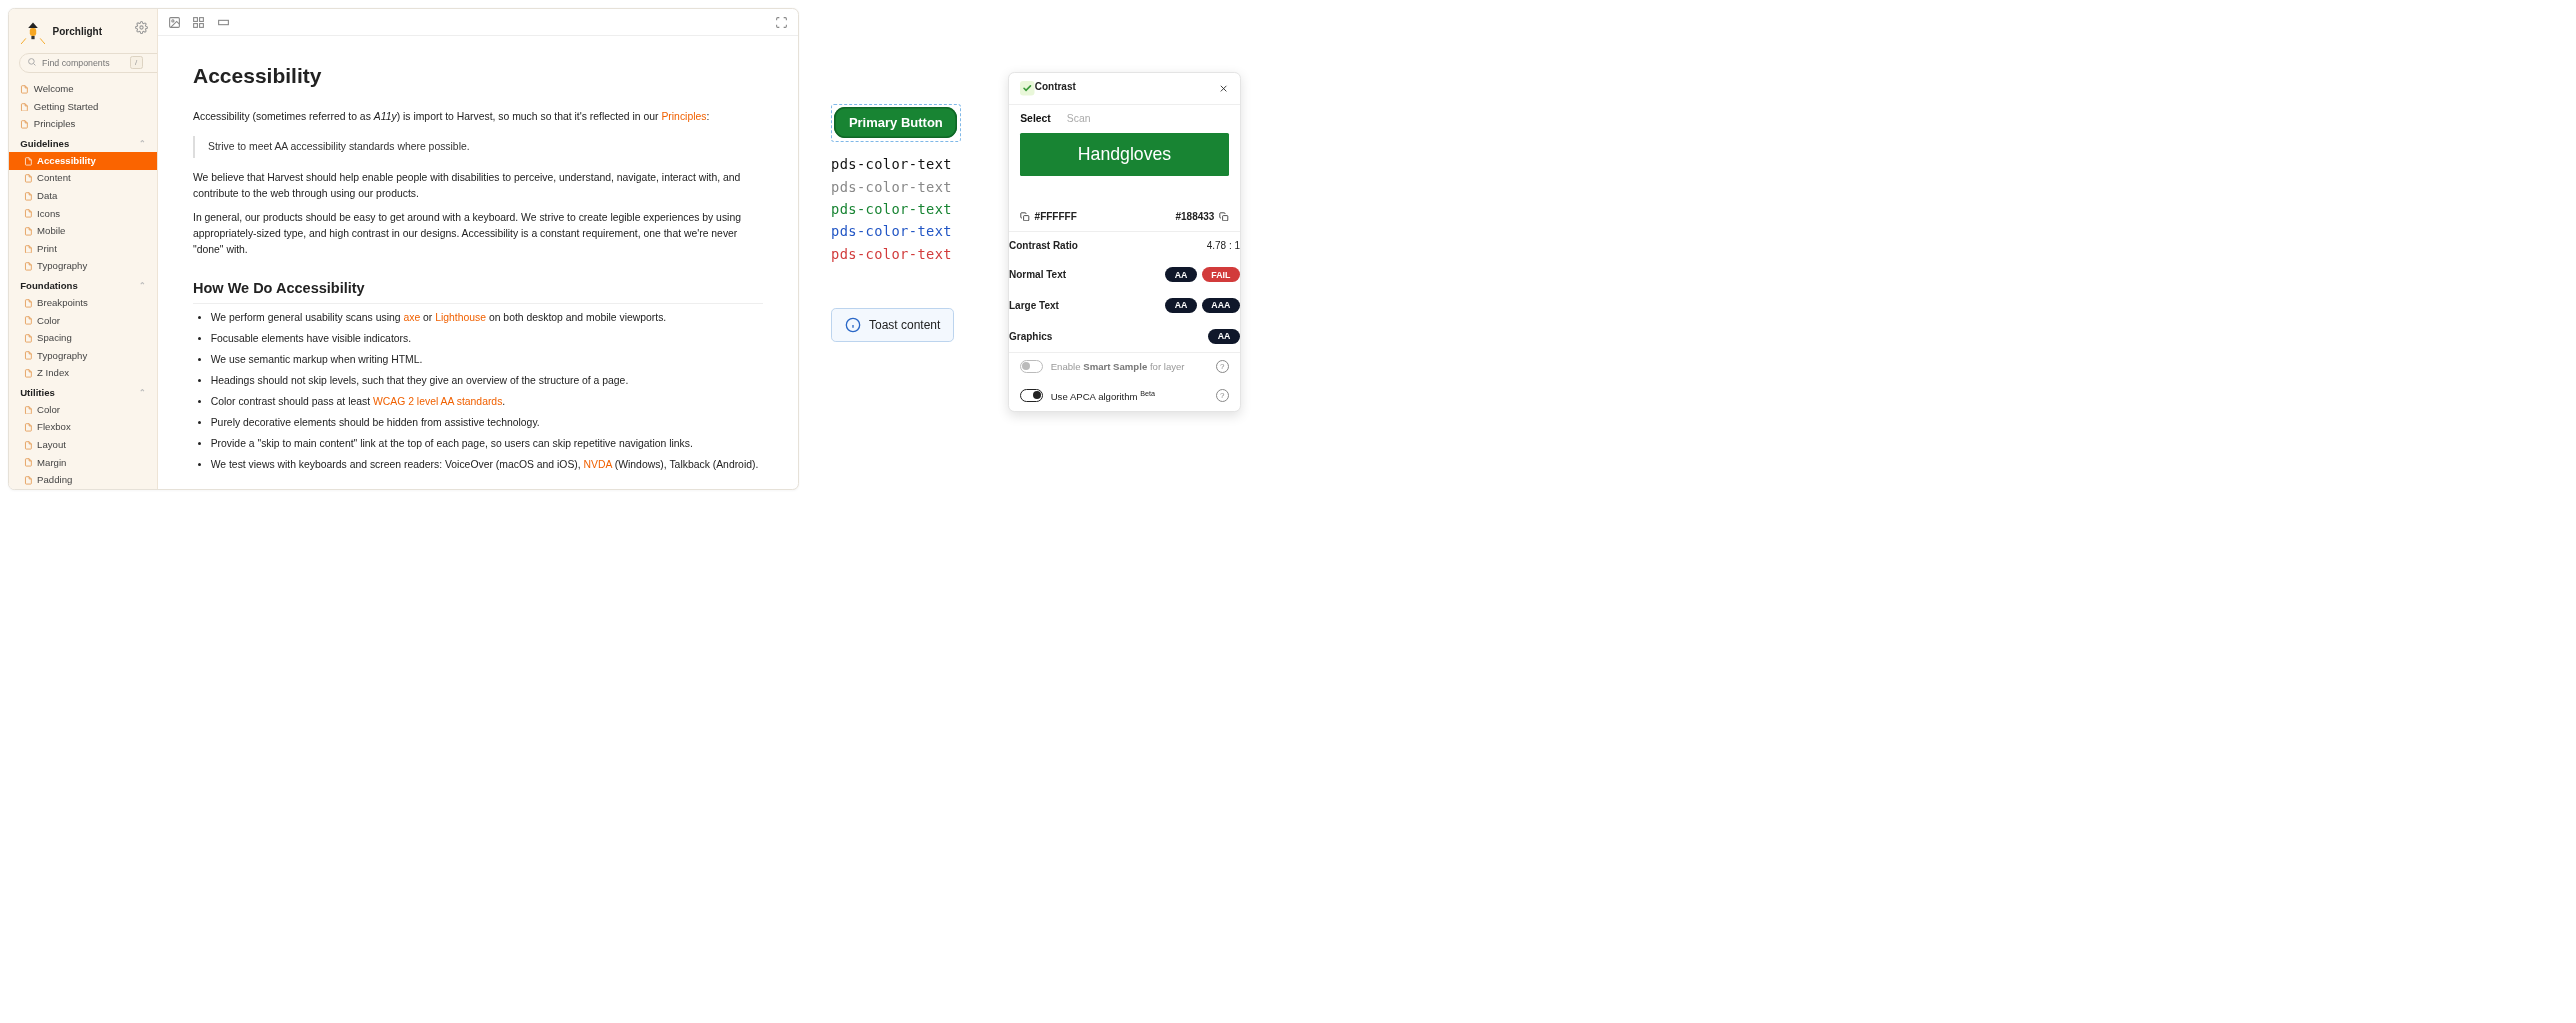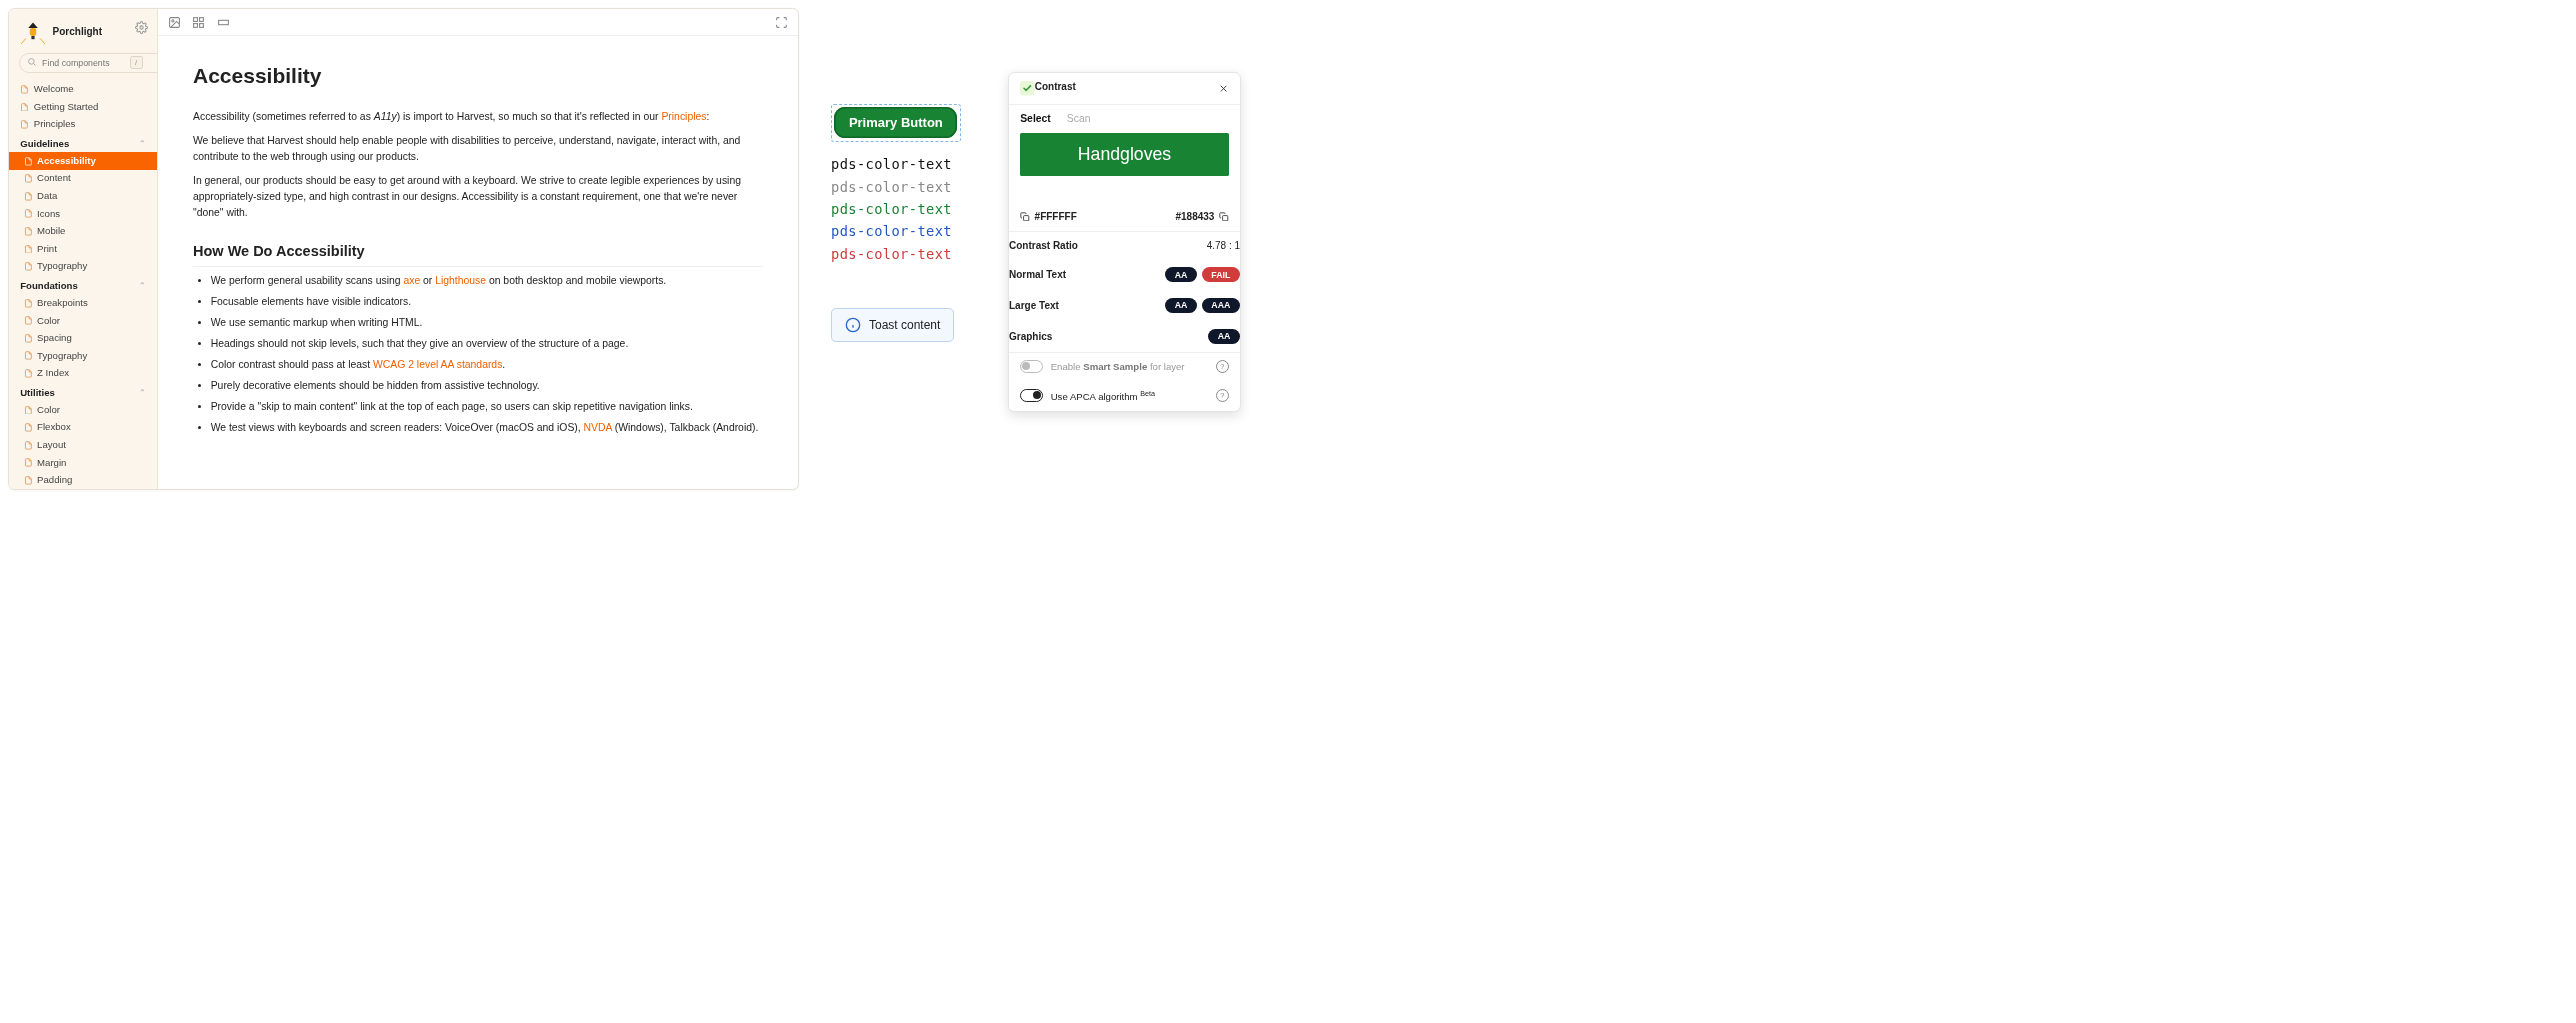--- a/index.html
+++ b/index.html
@@ -532,20 +532,21 @@
       </button>
     </div>
 
     <div class="content">
       <h1>Accessibility</h1>
 
       <p>
         <span>Accessibility (sometimes referred to as </span><em>A11y</em><span>) is import to Harvest, so much so that it's reflected in our </span><a href="#">Principles</a><span>:</span>
       </p>
 
+      <div class="blockquote">Strive to meet AA accessibility standards where possible.</div>
 
       <p>We believe that Harvest should help enable people with disabilities to perceive, understand, navigate, interact with, and contribute to the web through using our products.</p>
       <p>In general, our products should be easy to get around with a keyboard. We strive to create legible experiences by using appropriately-sized type, and high contrast in our designs. Accessibility is a constant requirement, one that we're never "done" with.</p>
 
       <h2>How We Do Accessibility</h2>
       <ul id="how-list">
           <li><span>We perform general usability scans using </span><a href="#">axe</a><span> or </span><a href="#">Lighthouse</a><span> on both desktop and mobile viewports.</span></li>
           <li>Focusable elements have visible indicators.</li>
           <li>We use semantic markup when writing HTML.</li>
           <li>Headings should not skip levels, such that they give an overview of the structure of a page.</li>

